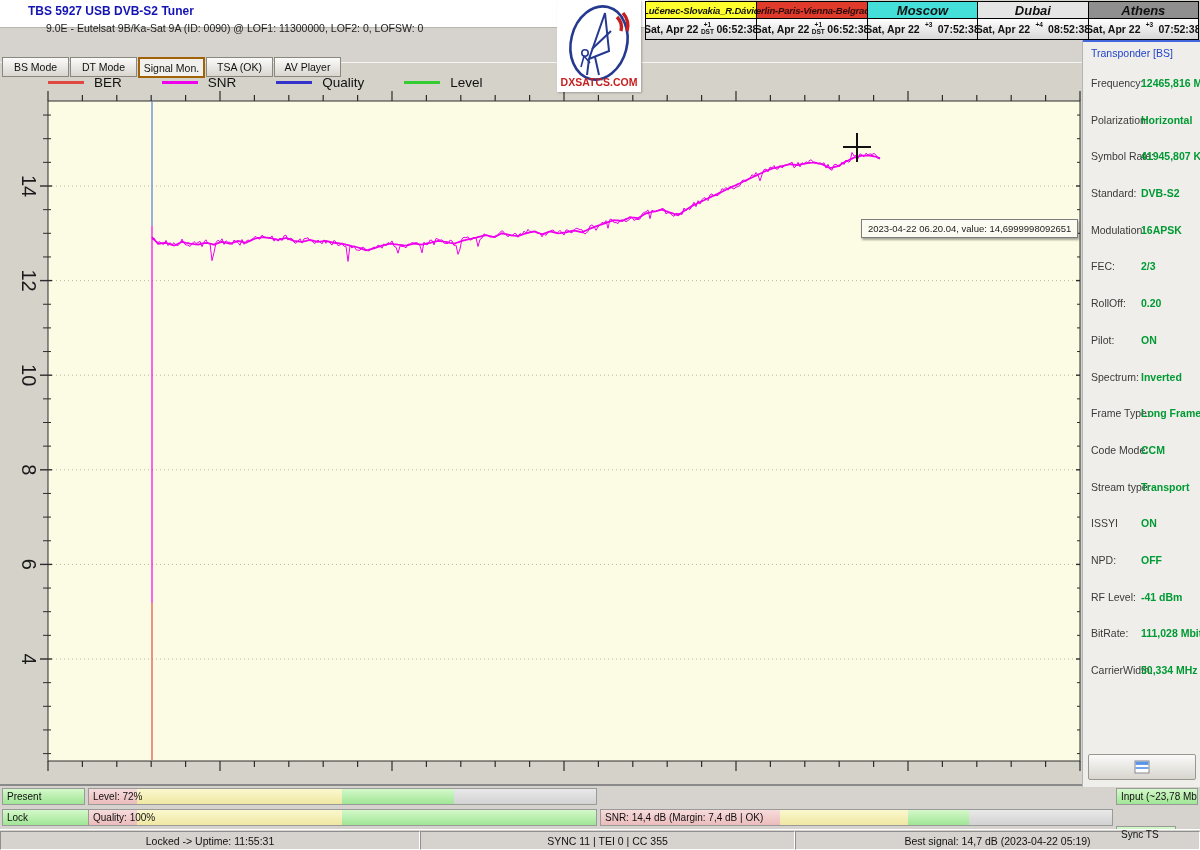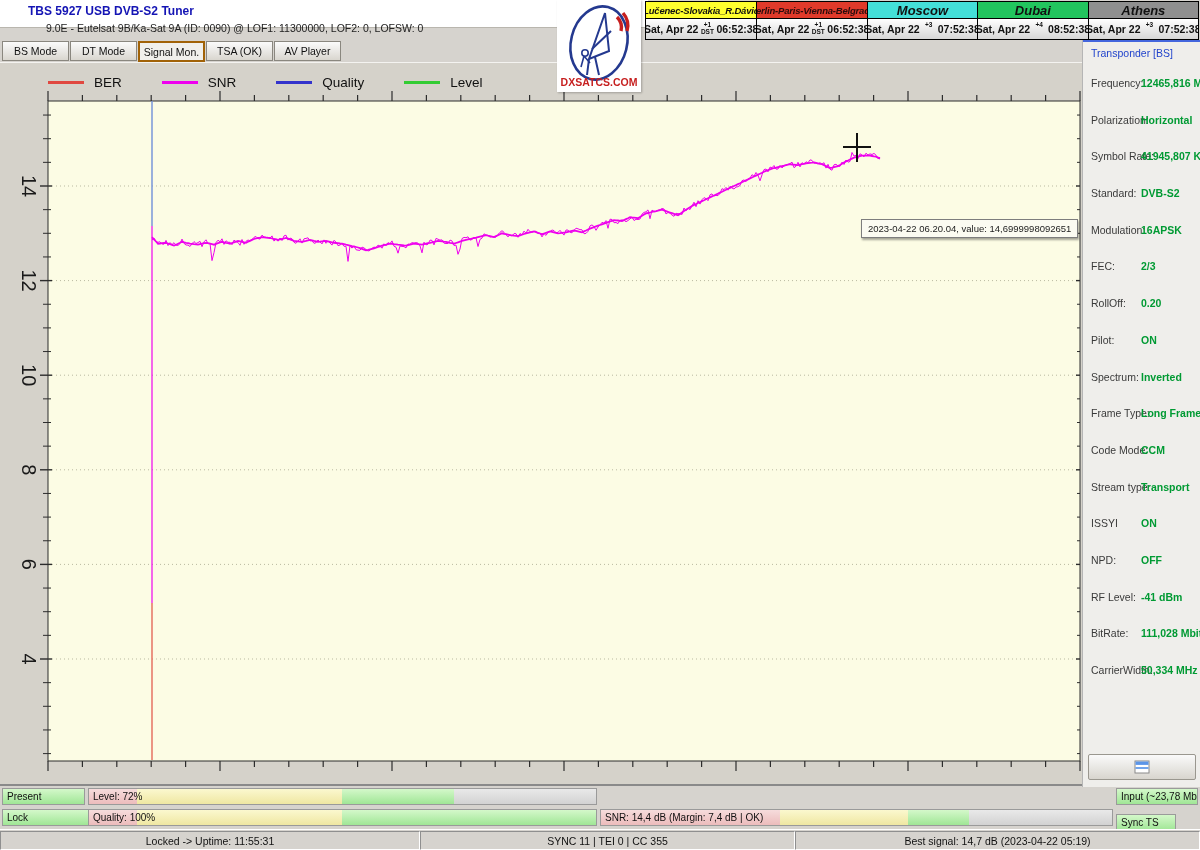--- a/index.html
+++ b/index.html
@@ -18,21 +18,21 @@
   .clock-header { height:17px; display:flex; align-items:center; justify-content:center; font-style:italic; font-weight:bold; font-size:13px; border-bottom:1px solid #000; white-space:nowrap; }
   .clock-header.small { font-size:9.5px; letter-spacing:-0.2px; }
   .clock-time { flex:1; display:flex; align-items:center; justify-content:center; gap:3px; background:linear-gradient(#ffffff,#d7d7d7); font-weight:bold; font-size:10.5px; white-space:nowrap; }
   .tz { display:flex; flex-direction:column; align-items:center; font-size:6.5px; font-weight:bold; line-height:1.05; min-width:12px; }
 
   
   .logo-box { position:absolute; left:557px; top:0; width:84px; height:92px; background:#ffffff; z-index:6; box-shadow:1px 1px 2px rgba(0,0,0,0.25); display:flex; align-items:center; justify-content:center; }
 
   
   .tabs { position:absolute; left:2px; top:41px; height:21px; display:flex; gap:1px; z-index:2; }
-  .tab { width:67px; height:20px; font-size:10.5px; text-align:center; line-height:19px; background:linear-gradient(#fbfbfb,#d9d6cf); border:1px solid #8a877f; color:#111; cursor:default; }
+  .tab { width:67px; height:20px; font-size:10.5px; text-align:center; line-height:19px; background:linear-gradient(#fbfbfb,#d9d6cf); border:1px solid #8a877f; color:#111; cursor:default;margin-top:16px; }
   .tab.active { background:#f1f0ec; border:2px solid #a16207; height:21px; line-height:18px; font-weight:normal; }
 
   
   .chart-panel { position:absolute; left:0; top:62px; width:1082px; height:724px; background:#d5d2ca; border-top:1px solid #f4f3f0; border-bottom:2px solid #8a8a8a; }
   .legend { position:absolute; left:48px; top:12px; display:flex; gap:40px; align-items:center; z-index:3; }
   .legend-item { display:flex; align-items:center; gap:10px; }
   .legend-swatch { width:36px; height:2.5px; }
   .legend-label { font-size:13.5px; color:#111; }
   svg.plot { position:absolute; left:0; top:0; }
 
@@ -103,21 +103,21 @@
       <div class="clock-time">
         <span>Sat, Apr 22</span>
         <span class="tz">
           <span>+3</span>
           <span>&nbsp;</span>
         </span>
         <span>07:52:38</span>
       </div>
     </div>
     <div class="clock">
-      <div class="clock-header" style="background: #22c55e; color: rgb(17, 17, 17);">Dubai</div>
+      <div class="clock-header" style="background: #e5e5e5; color: rgb(17, 17, 17);">Dubai</div>
       <div class="clock-time">
         <span>Sat, Apr 22</span>
         <span class="tz">
           <span>+4</span>
           <span>&nbsp;</span>
         </span>
         <span>08:52:38</span>
       </div>
     </div>
     <div class="clock">
@@ -436,21 +436,21 @@
     </div>
     <div class="bar" style="left: 600px; top: 21px; width: 513px;">
       <div class="segs">
         <span class="seg seg-pink" style="width: 35%;"></span>
         <span class="seg seg-yellow" style="width: 25%;"></span>
         <span class="seg seg-green" style="width: 12%;"></span>
         <span class="seg seg-gray" style="width: 28%;"></span>
       </div>
       <span class="bar-label">SNR: 14,4 dB (Margin: 7,4 dB | OK)</span>
     </div>
-    <div class="bar" style="left: 1116px; top: 26px; width: 60px; padding-left: 42px;">
+    <div class="bar" style="left: 1116px; top: 38px; width: 60px; padding-left: 42px;">
       <div class="segs">
         <span class="seg seg-green" style="width: 100%;"></span>
       </div>
       <span class="bar-label">Sync TS</span>
     </div>
   </div>
 
 <div class="statusbar">
   <div class="status-cell" style="width:420px">Locked -&gt; Uptime: 11:55:31</div>
   <div class="status-cell" style="width:375px">SYNC 11 | TEI 0 | CC 355</div>

